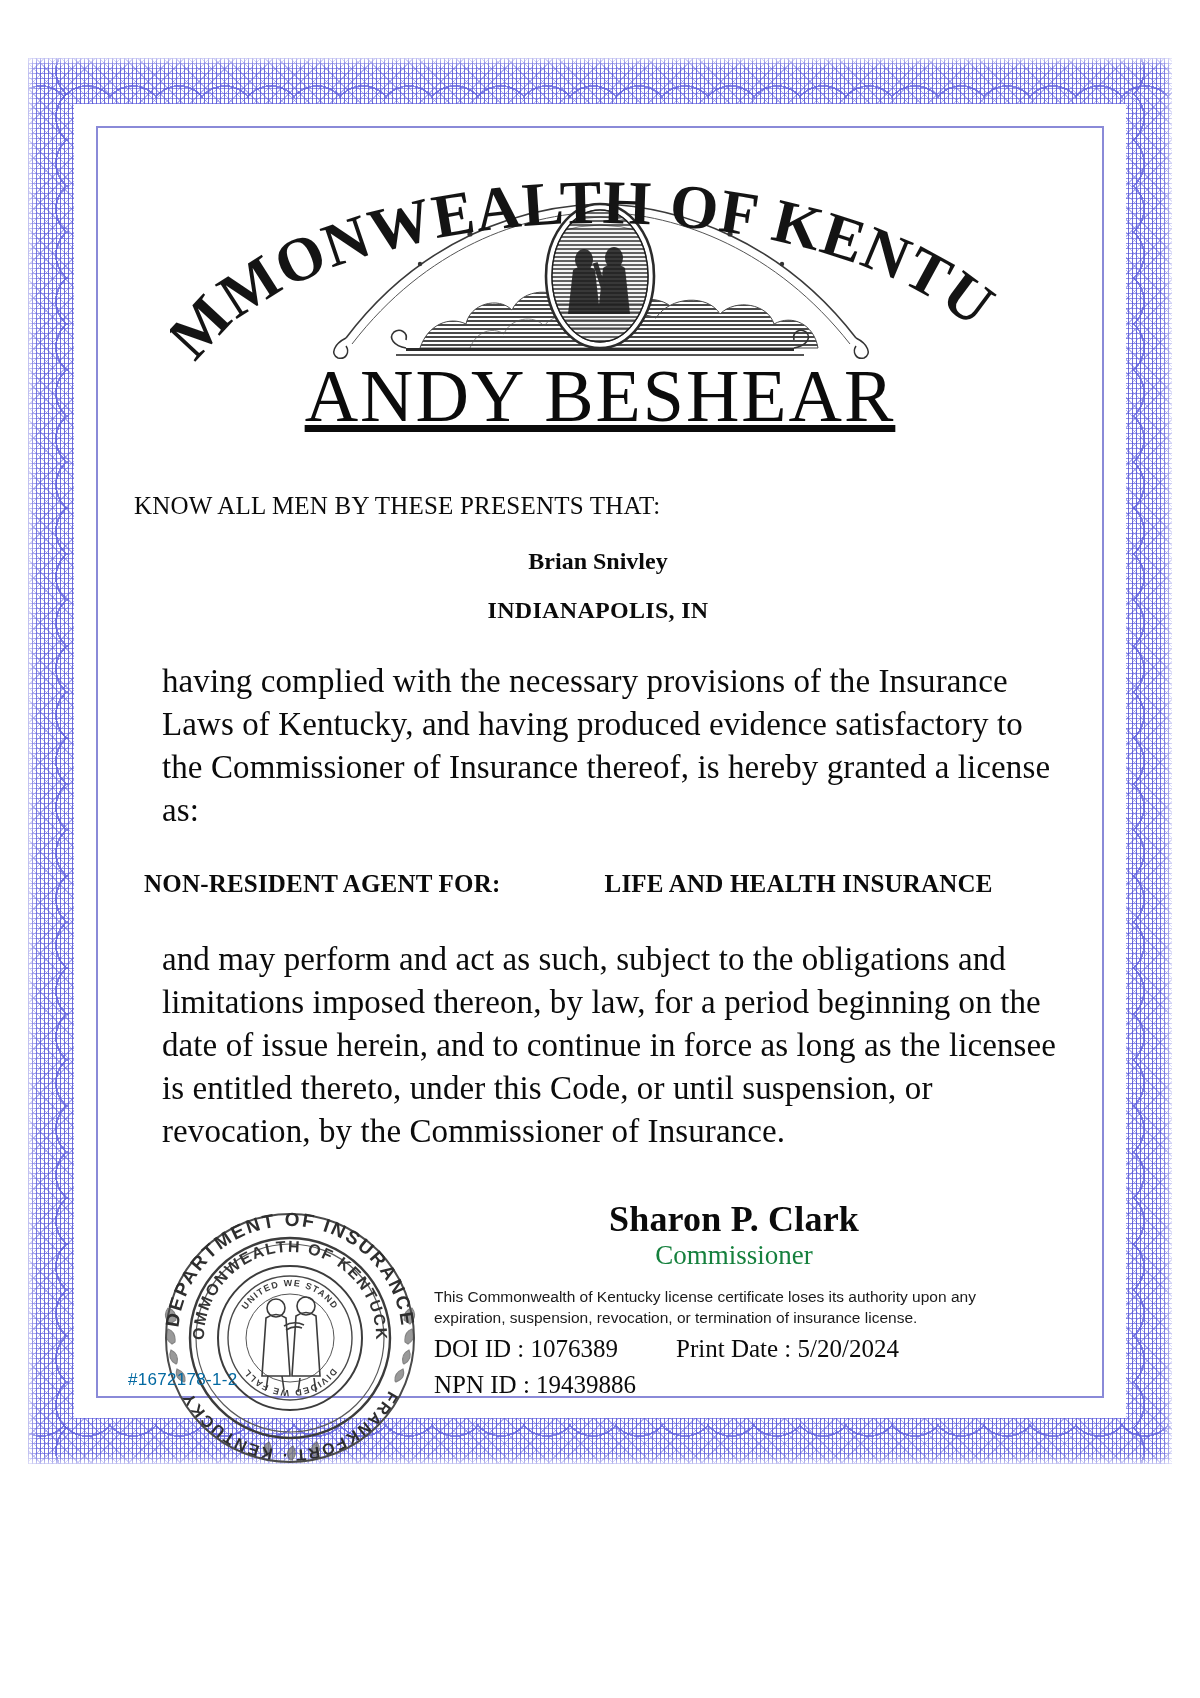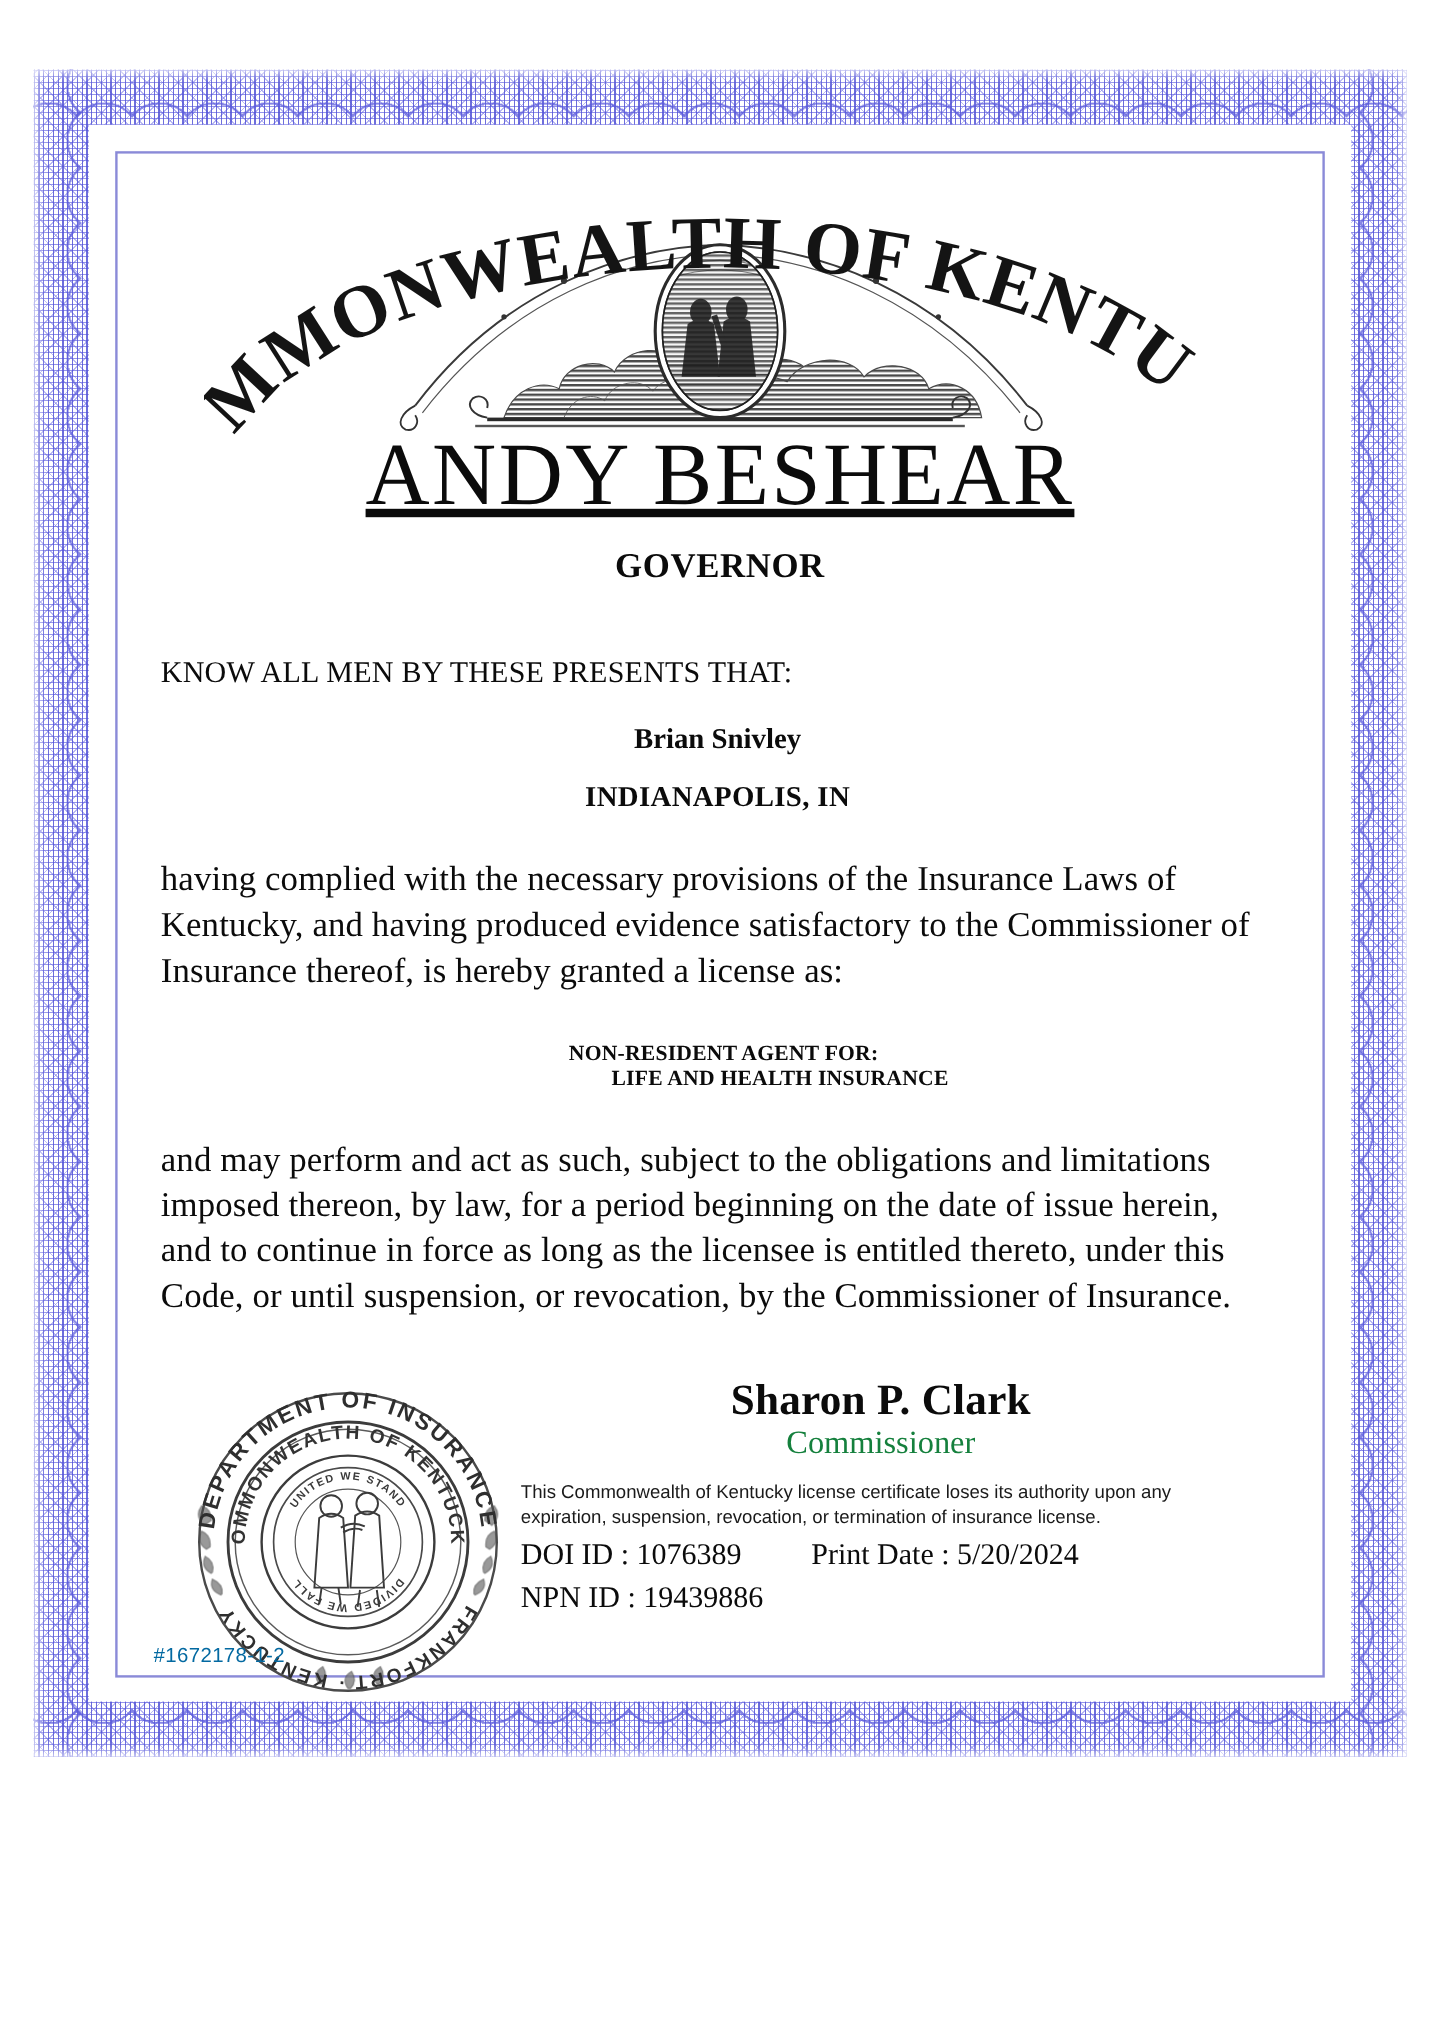--- a/index.html
+++ b/index.html
@@ -169,33 +169,33 @@
     margin-top: 28px;
   }
   .licensee-city {
     text-align: center;
     font-size: 24px;
     font-weight: 700;
     margin-top: 22px;
     letter-spacing: 0.3px;
   }
   .para {
-    font-size: 29px;
+    font-size: 33px;
     line-height: 1.30;
     margin-top: 36px;
     letter-spacing: 0.1px;
+    margin-left: 28px;
   }
   .license-row {
     display: flex;
-    align-items: center;
+    align-items: flex-start;
     margin-top: 38px;
-    font-size: 18px;
+    font-size: 25px;
     font-weight: 700;
     letter-spacing: 0.2px;
-    flex-direction: column;
   }
   .license-label { margin-left: 10px; }
   .license-type { margin-left: 104px; }
   .para-2 { margin-top: 40px; }
 
   
   .footer-area {
     position: relative;
     margin-top: 38px;
     height: 330px;
@@ -350,21 +350,20 @@
           <ellipse rx="48" ry="66" fill="none" stroke="#1f1f1f" stroke-width="1.4"></ellipse>
         </g>
 
         <text font-family="'Liberation Serif', serif" font-size="62" font-weight="700" fill="#141414" letter-spacing="1">
           <textPath href="#archPath" startOffset="50%" text-anchor="middle">COMMONWEALTH OF KENTUCKY</textPath>
         </text>
       </svg>
     </div>
 
     <div class="gov-name">ANDY BESHEAR</div>
-    <div class="gov-title">GOVERNOR</div>
 
     <div class="body-block">
 
       <div class="know-line">KNOW ALL MEN BY THESE PRESENTS THAT:</div>
 
       <div class="licensee-name">Brian Snivley</div>
       <div class="licensee-city">INDIANAPOLIS, IN</div>
 
       <div class="para">having complied with the necessary provisions of the Insurance Laws of Kentucky, and having produced evidence satisfactory to the Commissioner of Insurance thereof, is hereby granted a license as:</div>
 

